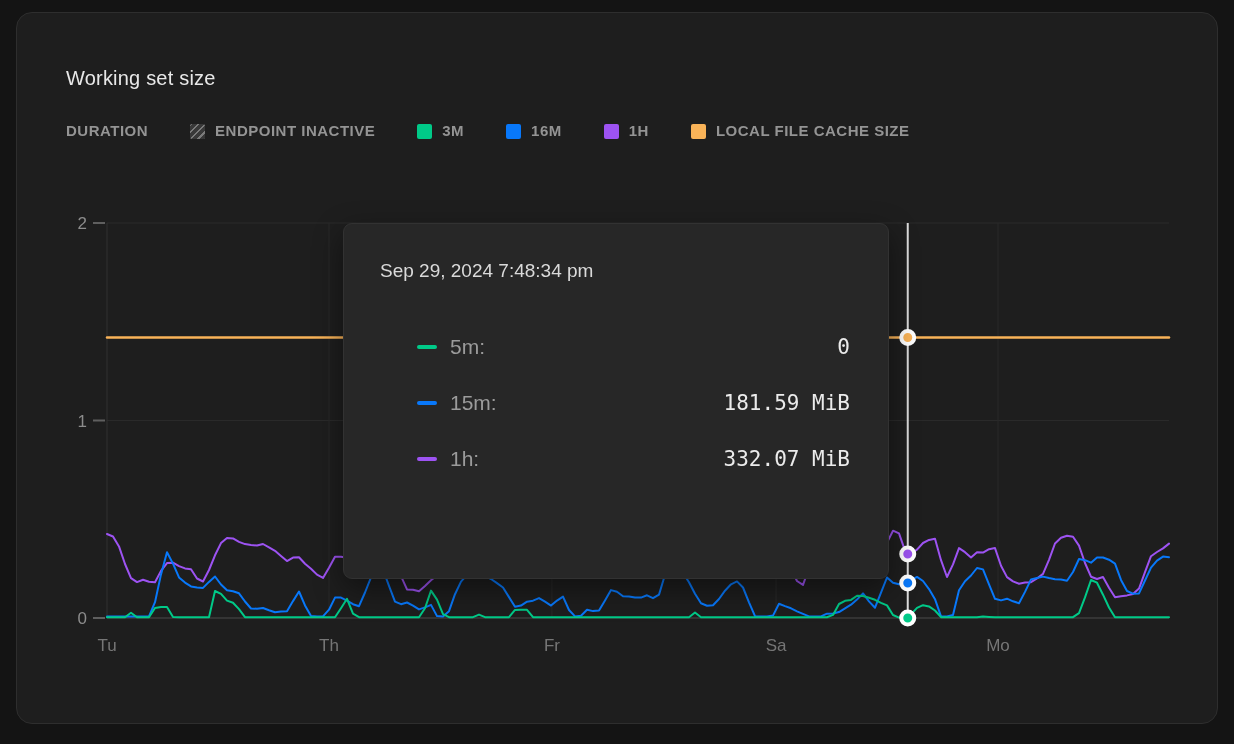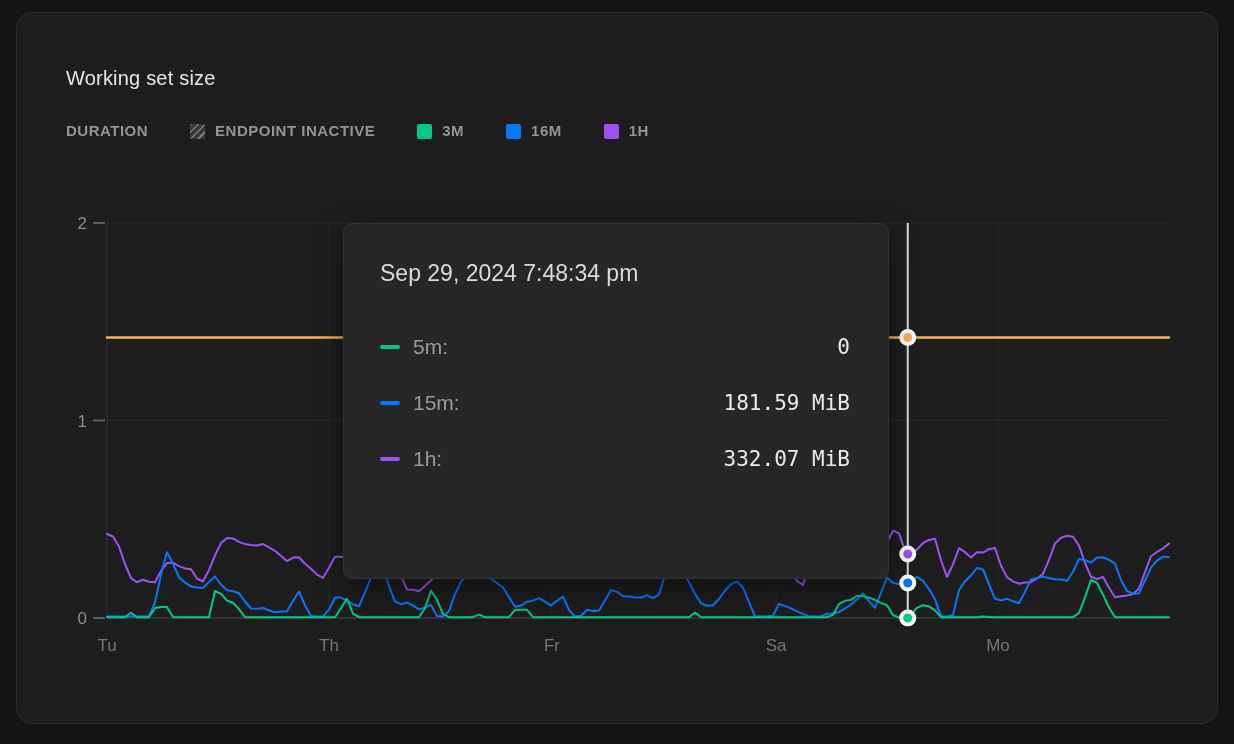--- a/index.html
+++ b/index.html
@@ -14,23 +14,23 @@
   .legend .lg-label { font-size:15px; font-weight:600; color:#949494;
             letter-spacing:0.5px; white-space:nowrap; }
   .lg-item { display:flex; align-items:flex-end; gap:10px; cursor:pointer; }
   .swatch { width:15px; height:15px; border-radius:2px; display:inline-block; }
   .swatch.hatched { background:repeating-linear-gradient(135deg,#7a7a7a 0 2px,#383838 2px 5px); }
   .duration { color:#8b8b8b; }
   svg.chart { position:absolute; left:0; top:0; width:1202px; height:712px; }
   .tooltip { position:absolute; left:326px; top:210px; width:546px; height:356px;
              background:#272727; border:1px solid #323232; border-radius:9px;
              box-shadow:0 10px 30px rgba(0,0,0,0.45); z-index:5; }
-  .tt-header { position:absolute; left:36px; top:36px; font-size:23px; color:#dadada; }
+  .tt-header { position:absolute; left:36px; top:36px; font-size:19px; color:#dadada; }
   .tt-rows { position:absolute; left:0; top:95px; width:100%; display:flex;
-             flex-direction:column; }
+             flex-direction:column;padding-left:37px; }
   .tt-row { height:56px; display:flex; align-items:center; padding:0 38px 0 36px; }
   .tt-dash { width:20px; height:4px; border-radius:2px; margin-right:13px; flex:none; }
   .tt-label { font-size:21px; color:#9b9b9b; }
   .tt-value { margin-left:auto; font-size:21px; color:#ebebeb;
               font-family:"DejaVu Sans Mono", monospace; }
 </style>
 </head>
 <body>
 
 <div class="card">
@@ -53,20 +53,24 @@
     <span class="lg-item">
       <span class="swatch" style="background: rgb(8, 120, 250);"></span>
       <span class="lg-label">16M</span>
     </span>
 
     <span class="lg-item">
       <span class="swatch" style="background: rgb(157, 83, 242);"></span>
       <span class="lg-label">1H</span>
     </span>
 
+    <span class="lg-item">
+      <span class="swatch" style="background: rgb(249, 179, 88);"></span>
+      <span class="lg-label">LOCAL FILE CACHE SIZE</span>
+    </span>
   </div>
 
   <svg class="chart" viewBox="0 0 1202 712" xmlns="http://www.w3.org/2000/svg">
       <line x1="90" y1="605" x2="1152" y2="605" stroke="#3d3d3d" stroke-width="1.5"></line>
       <line x1="76" y1="605" x2="88" y2="605" stroke="#5f5f5f" stroke-width="2"></line>
       <text x="70" y="611" text-anchor="end" fill="#8c8c8c" font-size="17">0</text>
       <line x1="90" y1="407.5" x2="1152" y2="407.5" stroke="#2a2a2a" stroke-width="1"></line>
       <line x1="76" y1="407.5" x2="88" y2="407.5" stroke="#5f5f5f" stroke-width="2"></line>
       <text x="70" y="413.5" text-anchor="end" fill="#8c8c8c" font-size="17">1</text>
       <line x1="90" y1="210" x2="1152" y2="210" stroke="#2a2a2a" stroke-width="1"></line>

